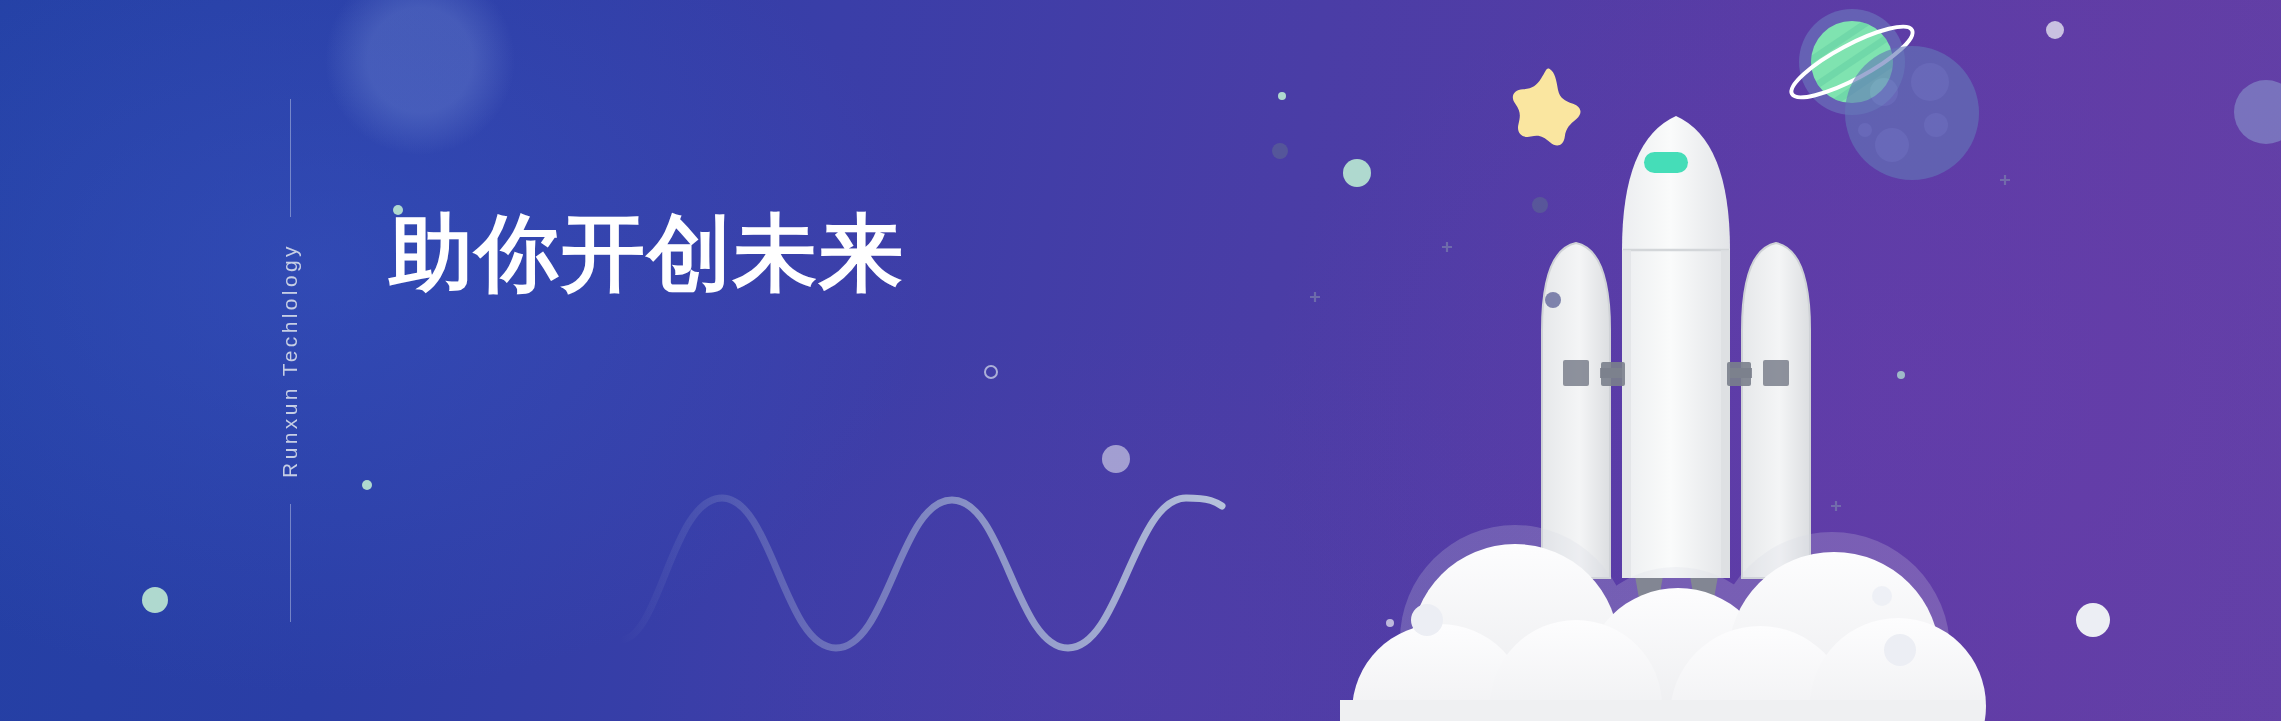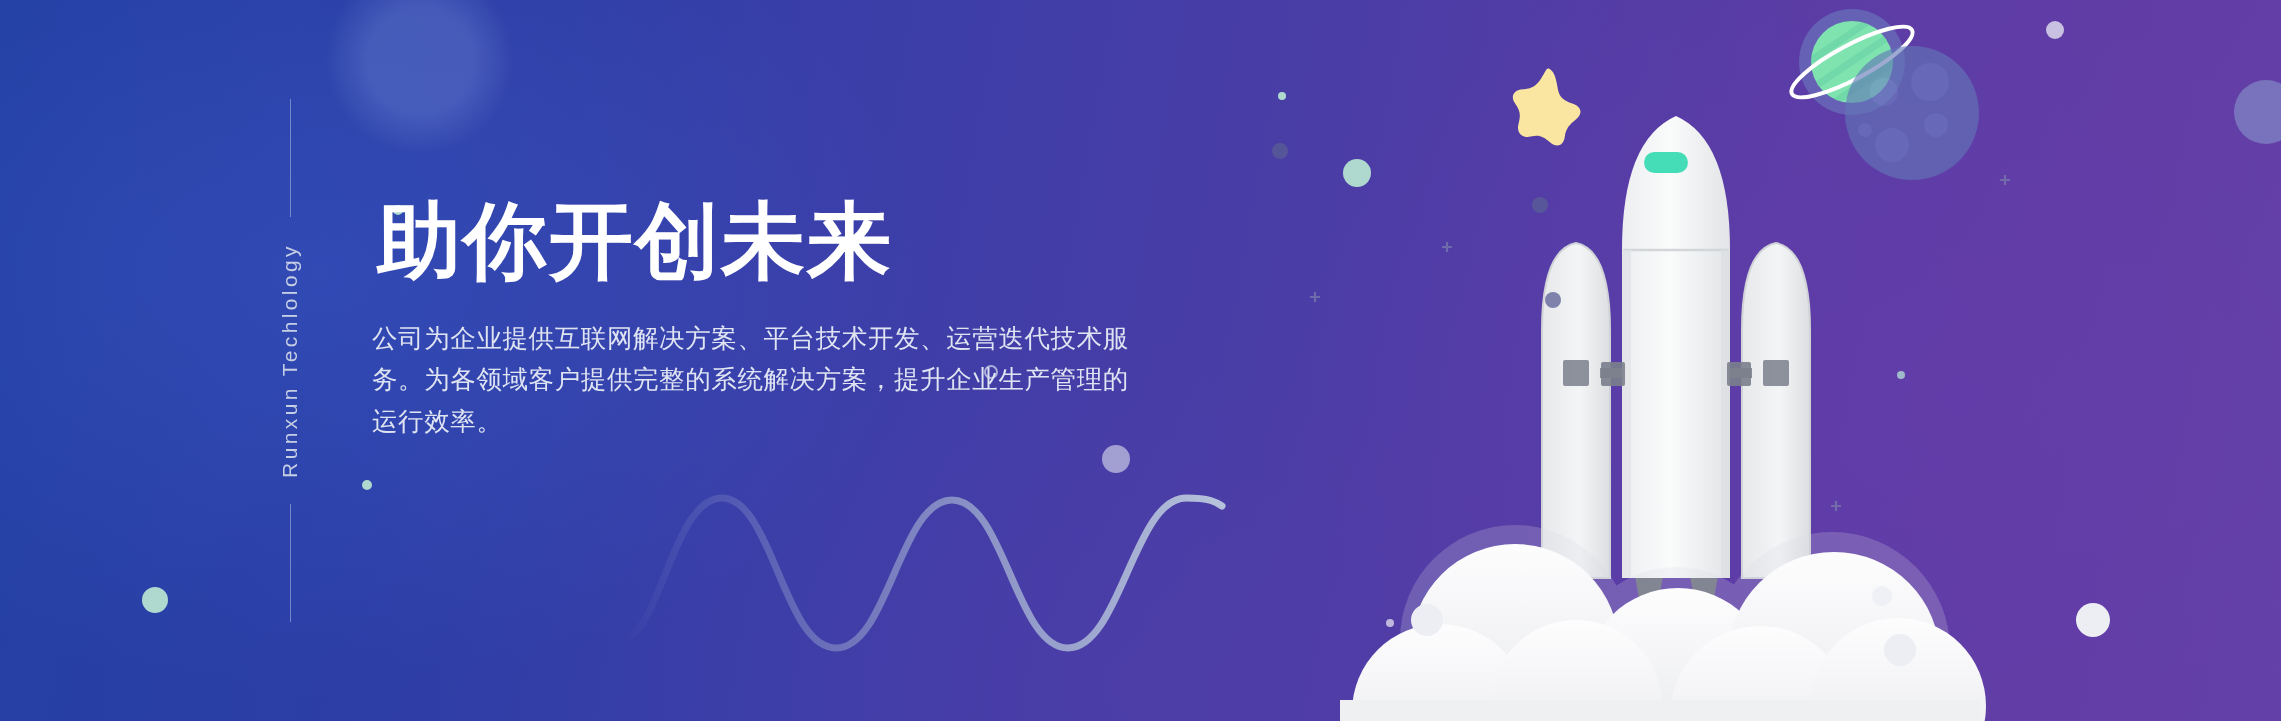--- a/index.html
+++ b/index.html
@@ -56,21 +56,21 @@
     font-size:97px;
     font-weight:700;
     letter-spacing:7px;
     color:rgba(255,255,255,.155);
     line-height:1;
     white-space:nowrap;
     user-select:none;
   }
   .headline{
     position:relative;
-    margin:5px;
+    margin:17px;
     padding-top:70px;
     font-size:84px;
     font-weight:700;
     letter-spacing:2px;
     line-height:1.06;
     color:#ffffff;
     white-space:nowrap;
   }
   .subcopy{
     position:relative;
@@ -266,16 +266,15 @@
   </svg>
 
   <div class="vbrand">
     <div class="vline top"></div>
     <div class="vtext">Runxun Techlology</div>
     <div class="vline bot"></div>
   </div>
 
   <div class="copy">
     <h1 class="headline">助你开创未来</h1>
-    <p class="subcopy">公司为企业提供互联网解决方案、平台技术开发、运营迭代技术服务。为各领域客户提供完整的系统解决方案，提升企业生产管理的运行效率。</p>
   </div>
 
 </div>
 
 </body></html>

